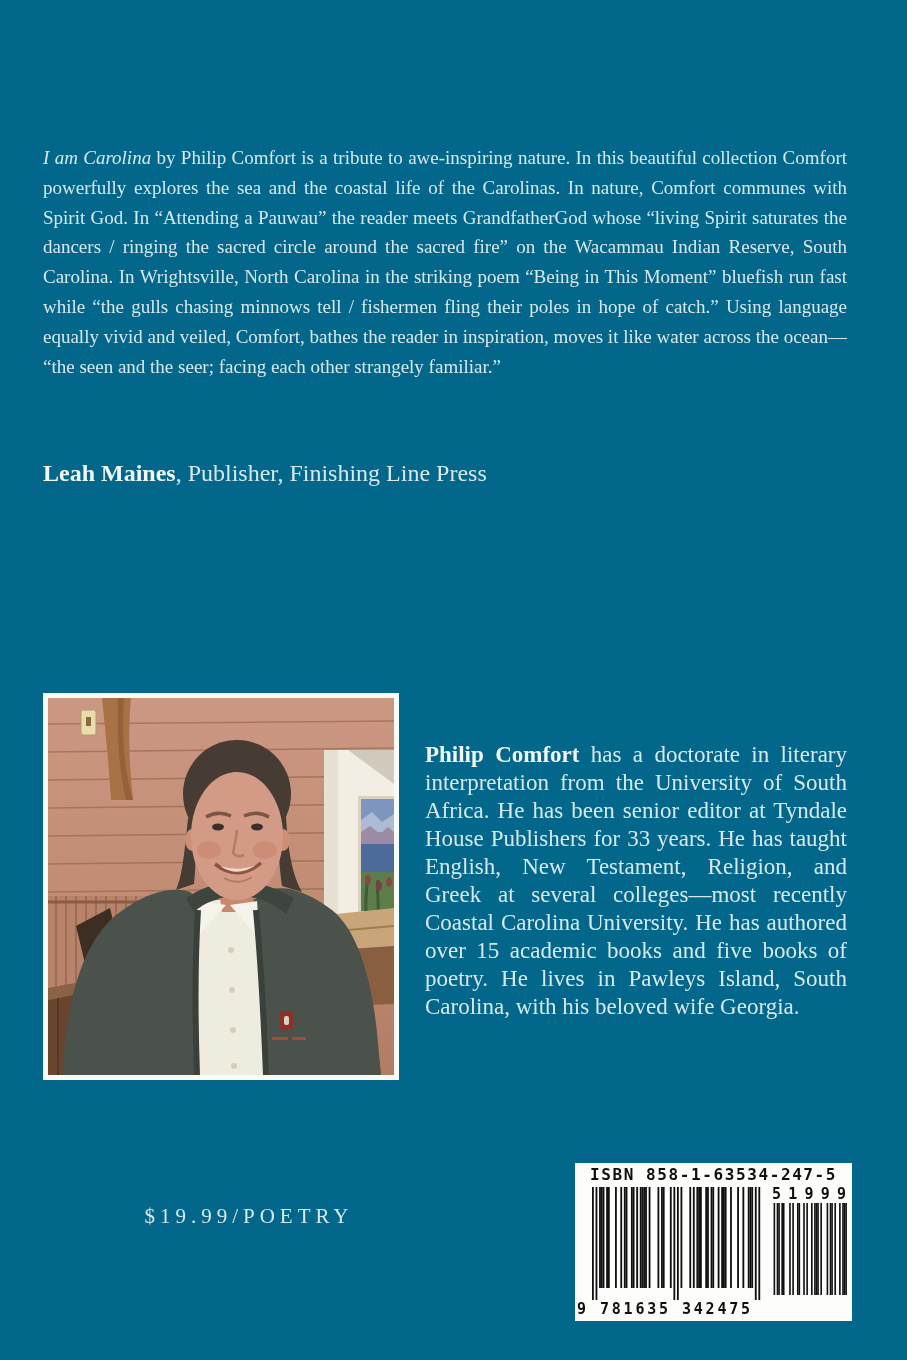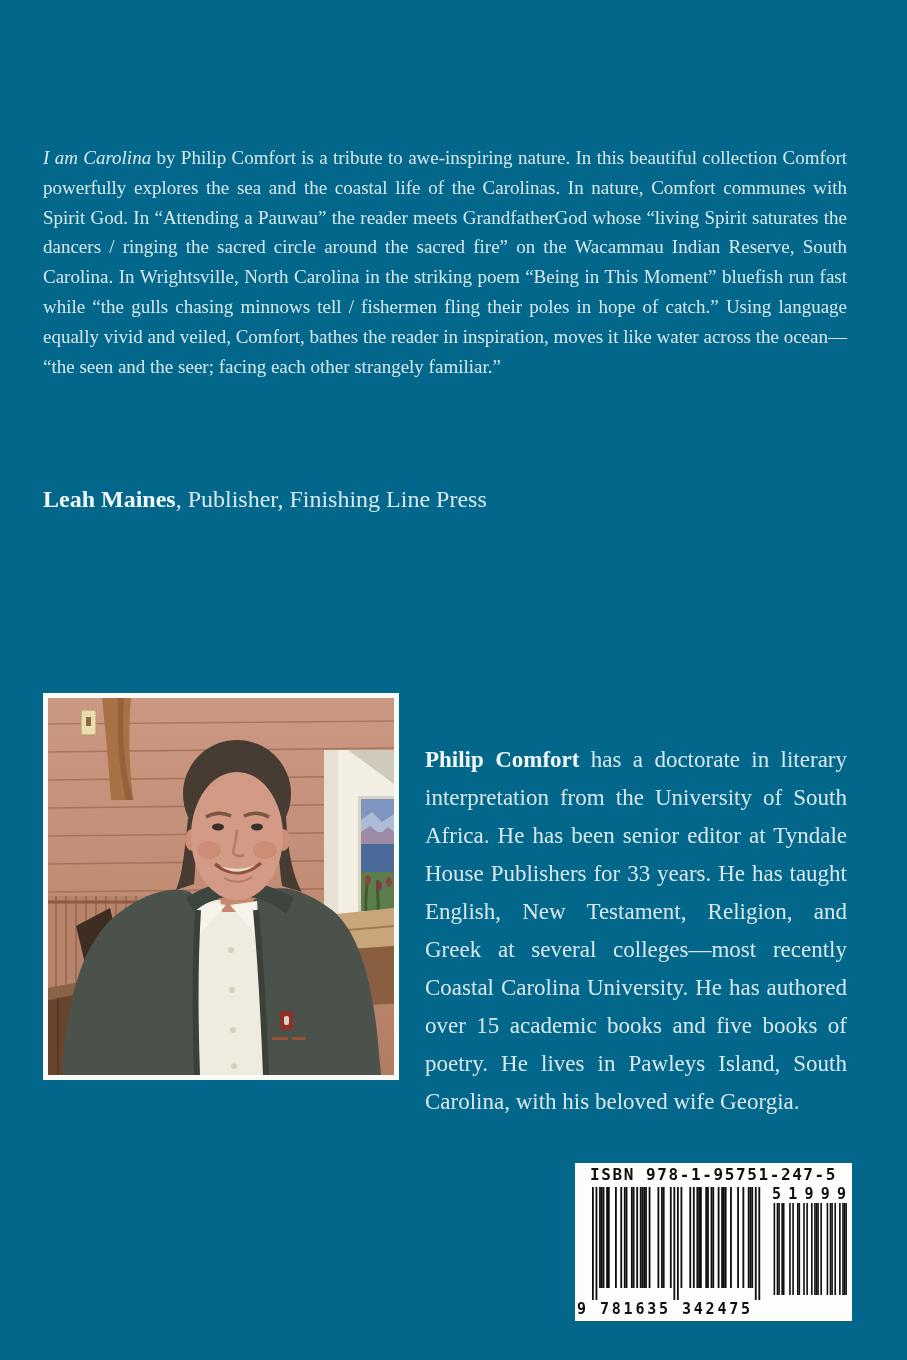--- a/index.html
+++ b/index.html
@@ -10,32 +10,32 @@
     color:#d8e9ee;
     overflow:hidden;
   }
   .blurb{
     position:absolute;left:43px;top:124px;width:804px;
     font-size:19px;line-height:29.8px;
     text-align:justify;
   }
   .blurb i{font-style:italic;}
   .attribution{
-    position:absolute;left:43px;top:460px;width:804px;
+    position:absolute;left:43px;top:434px;width:804px;
     font-size:24px;line-height:30px;
   }
   .attribution b{color:#f2f7f8;}
   .photo-frame{
     position:absolute;left:43px;top:693px;width:346px;height:377px;
     background:#fbfbf6;padding:5px;
   }
   .photo-frame svg{display:block;width:346px;height:377px;}
   .bio{
     position:absolute;left:425px;top:718px;width:422px;
-    font-size:23px;line-height:38px;
+    font-size:23px;line-height:28px;
     text-align:justify;
   }
   .bio b{color:#f2f7f8;}
   .footer-left{
     position:absolute;left:36px;top:1202px;width:426px;
     text-align:center;
   }
   .price{
     font-size:21px;line-height:28px;letter-spacing:5px;
   }
@@ -191,24 +191,25 @@
         <rect x="224" y="339" width="16" height="3" fill="#a4512e" opacity="0.85"></rect>
         <rect x="244" y="339" width="14" height="3" fill="#a4512e" opacity="0.85"></rect>
       </g>
     </g>
   </svg>
 </div>
 
 <p class="bio"><b>Philip Comfort</b><span> has a doctorate in literary interpretation from the University of South Africa. He has been senior editor at Tyndale House Publishers for 33 years. He has taught English, New Testament, Religion, and Greek at several colleges—most recently Coastal Carolina University. He has authored over 15 academic books and five books of poetry. He lives in Pawleys Island, South Carolina, with his beloved wife Georgia.</span></p>
 
 <div class="footer-left">
+  <div class="price">$19.99/POETRY</div>
 </div>
 
 <div class="barcode-box">
-  <div class="isbn-label">ISBN 978-1-95751-247-5</div>
+  <div class="isbn-label">ISBN 858-1-63534-247-5</div>
   <svg id="bc" width="277" height="133">
       <rect x="17" y="0" width="1.82" height="113" fill="#101010"></rect>
       <rect x="20.54" y="0" width="1.82" height="113" fill="#101010"></rect>
       <rect x="24.08" y="0" width="1.82" height="101" fill="#101010"></rect>
       <rect x="25.85" y="0" width="1.82" height="101" fill="#101010"></rect>
       <rect x="27.62" y="0" width="1.82" height="101" fill="#101010"></rect>
       <rect x="31.16" y="0" width="1.82" height="101" fill="#101010"></rect>
       <rect x="32.93" y="0" width="1.82" height="101" fill="#101010"></rect>
       <rect x="40.010000000000005" y="0" width="1.82" height="101" fill="#101010"></rect>
       <rect x="45.32" y="0" width="1.82" height="101" fill="#101010"></rect>

